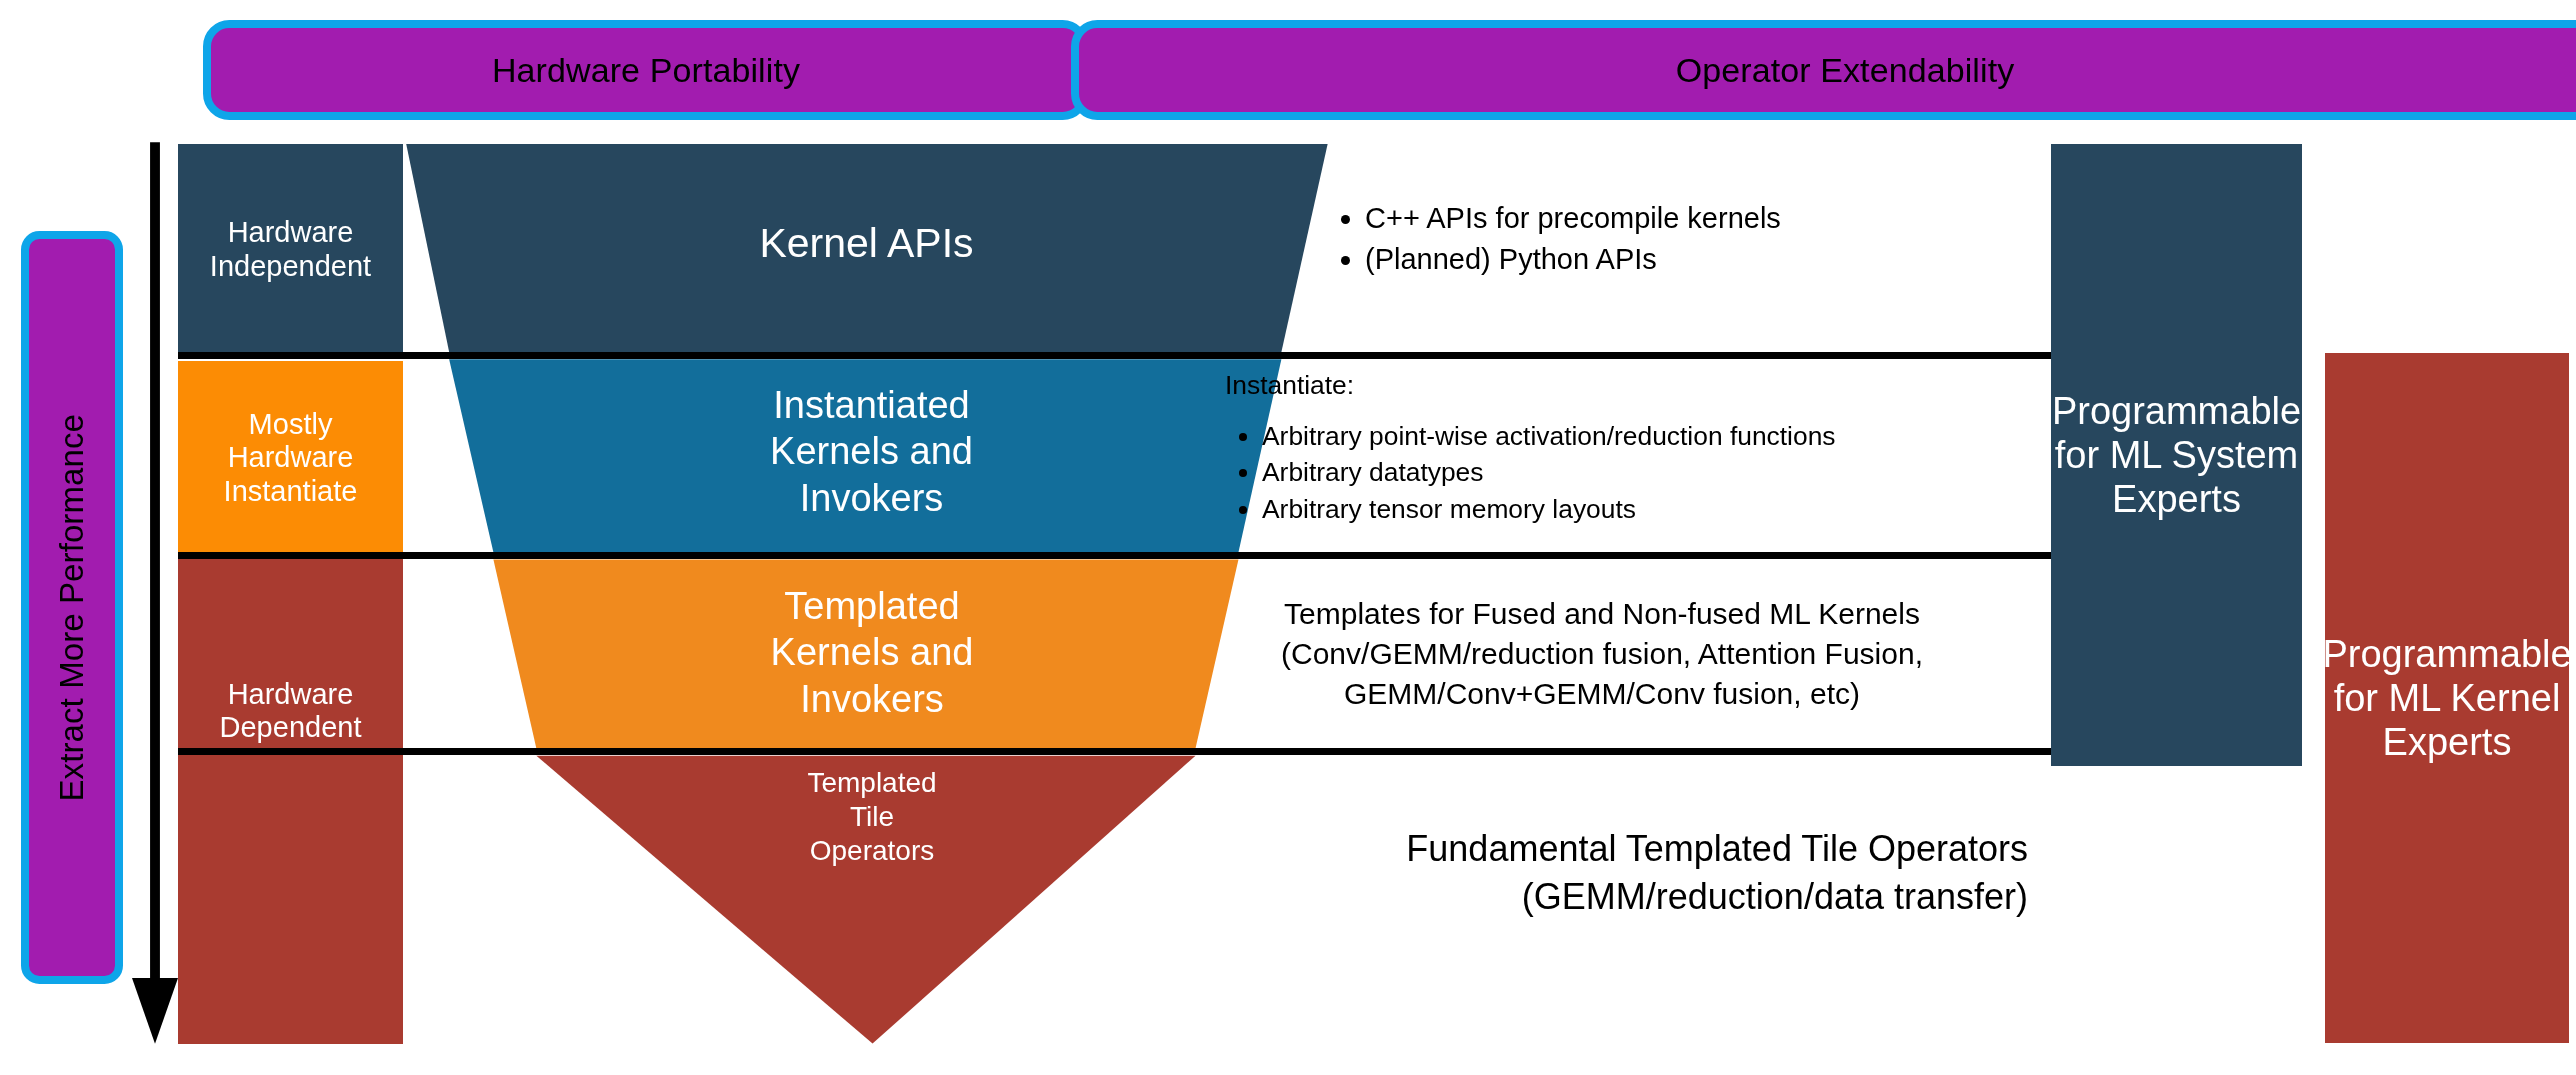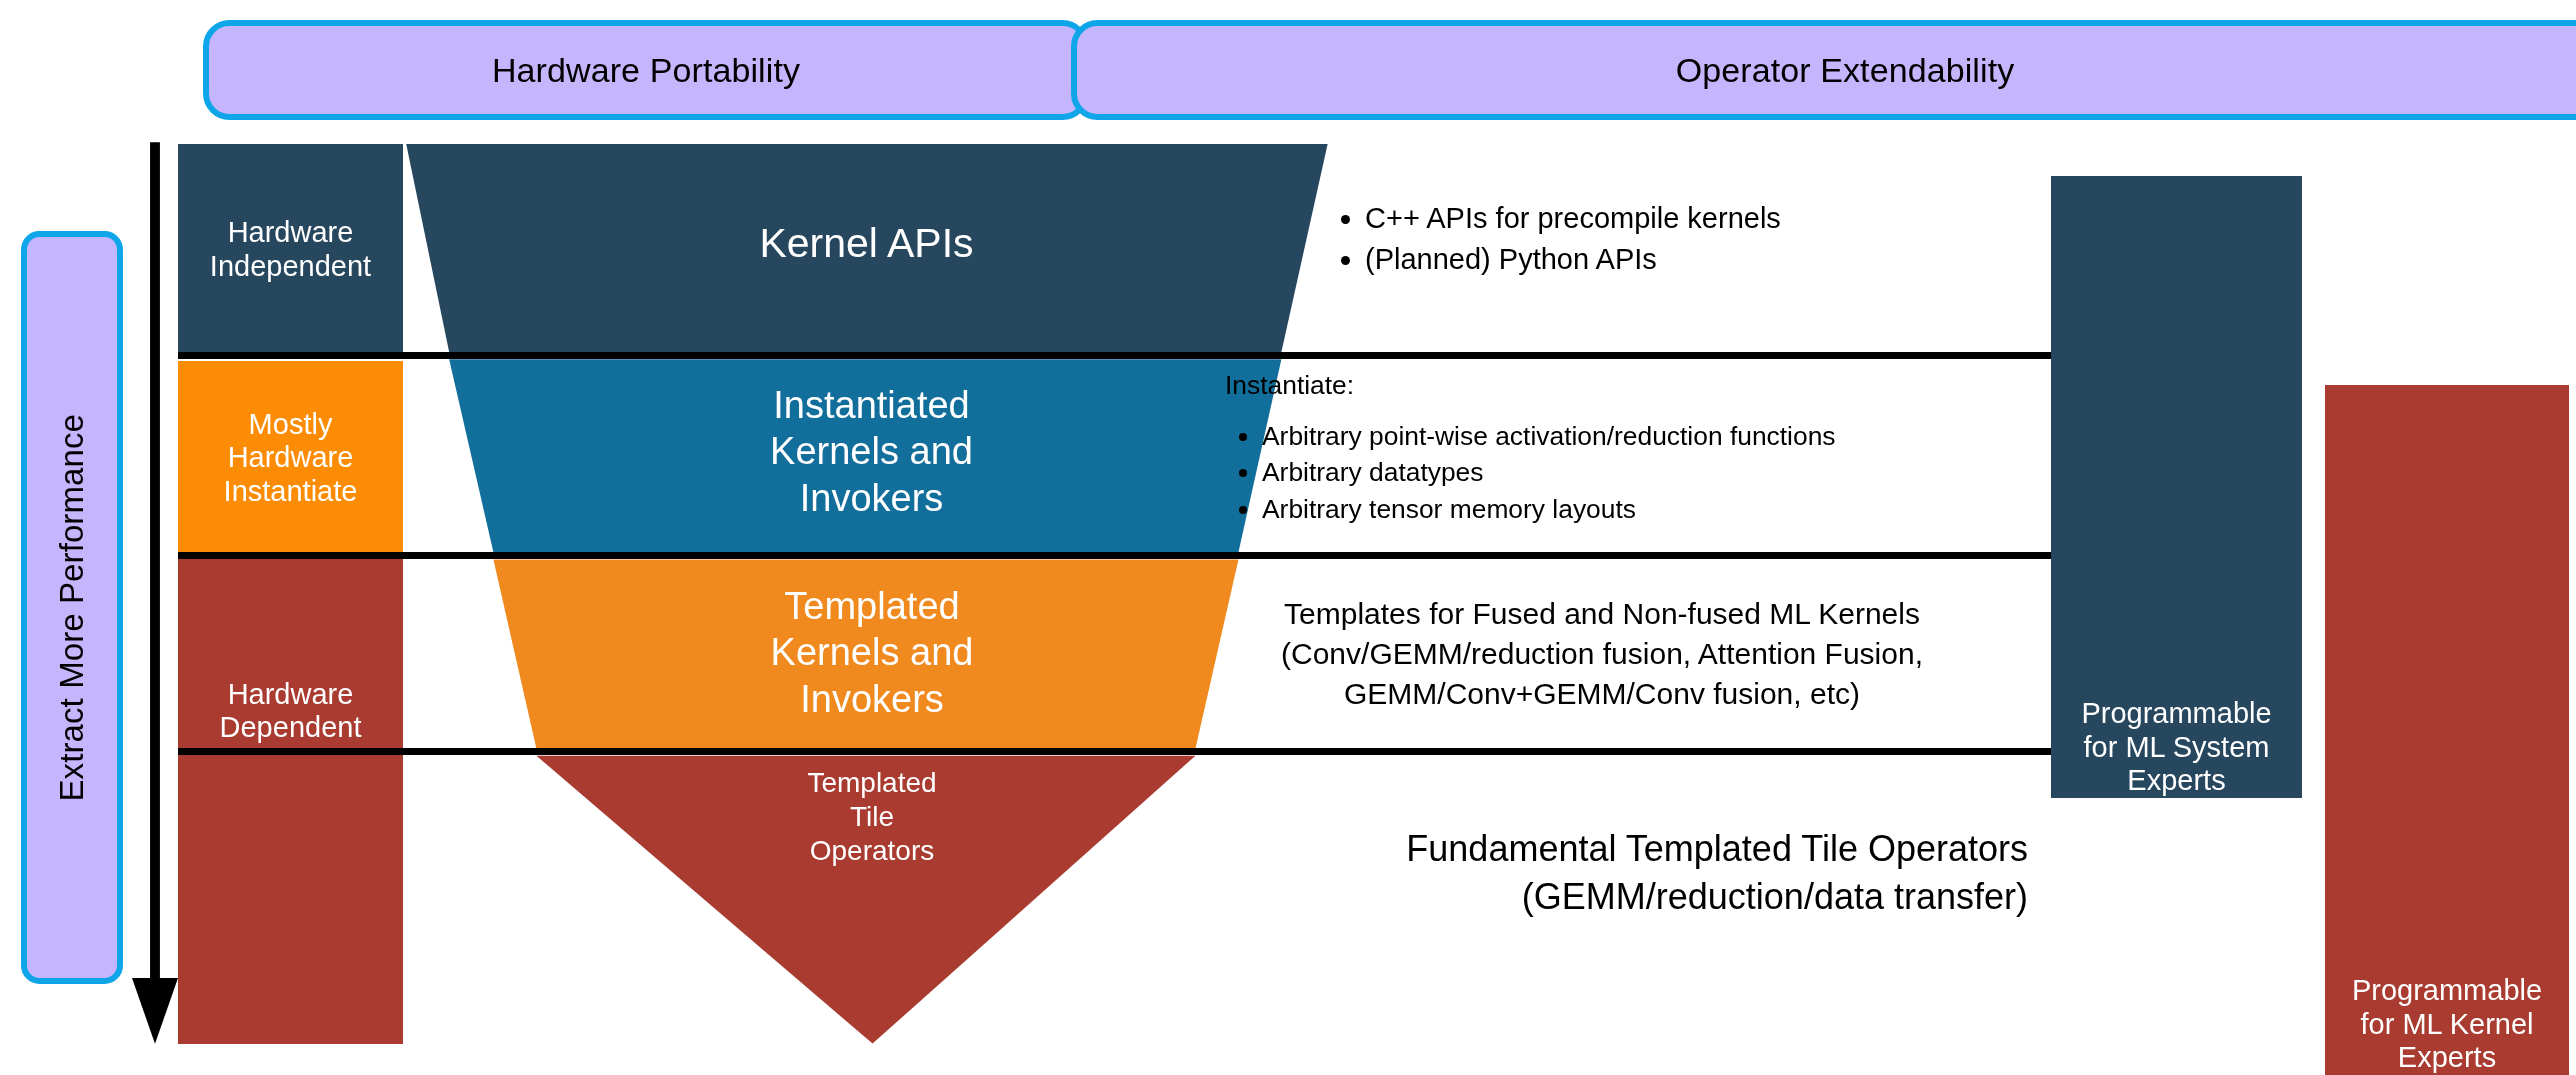--- a/index.html
+++ b/index.html
@@ -2,21 +2,21 @@
 <html style="font-size:10.6px"><head>
 <meta charset="utf-8">
 <style>
   html,body{margin:0;padding:0;background:#ffffff;}
   body{width:2576px;height:1076px;position:relative;overflow:hidden;
        font-family:"Liberation Sans", sans-serif;}
 
   .stage{position:absolute;left:0;top:0;width:2576px;height:1076px;}
 
   
-  .capsule{position:absolute;background:#c4b5fd;border:6px solid #0ea5e9;
+  .capsule{position:absolute;background:#a21caf;border:8px solid #0ea5e9;
            border-radius:26.4px;display:flex;align-items:center;justify-content:center;
            box-sizing:border-box;}
   .capsule span{font-size:34px;color:#000000;letter-spacing:0.1px;}
   #cap-hw{left:203px;top:20px;width:886px;height:100px;}
   #cap-op{left:1071px;top:20px;width:1548px;height:100px;}
 
   
   #cap-perf{left:21px;top:231px;width:102px;height:753px;border-radius:18.5px;}
   #cap-perf .vtext{writing-mode:vertical-rl;transform:rotate(180deg);
                    font-size:33px;color:#000;white-space:nowrap;}
@@ -52,22 +52,22 @@
   ul.b li{font-size:29px;line-height:1.42;}
 
   #d-client{left:1328px;top:198px;width:713px;}
   #d-inst{left:1225px;top:370px;width:826px;}
   #d-inst .head{font-size:26.4px;margin:0 0 17px 0;}
   #d-inst ul.b li{font-size:26.4px;line-height:1.38;}
   #d-tmpl{left:1163px;top:594px;width:878px;text-align:center;font-size:30px;line-height:1.33;}
   #d-tile{left:1110px;top:809px;width:918px;text-align:right;font-size:36px;line-height:1.33;margin-top:16px;}
 
   
-  .rbar{position:absolute;display:flex;align-items:flex-end;justify-content:center;
-        text-align:center;color:#ffffff;font-size:29px;line-height:1.16;box-sizing:border-box;margin-top:32px;}
+  .rbar{position:absolute;display:flex;align-items:center;justify-content:center;
+        text-align:center;color:#ffffff;font-size:38px;line-height:1.16;box-sizing:border-box;}
   #rbar-sys{left:2051px;top:144px;width:251px;height:622px;background:#27475e;}
   #rbar-ker{left:2325px;top:353px;width:244px;height:690px;background:#a93b30;}
 </style>
 </head>
 <body>
 
 <div class="stage">
 
   <div class="capsule" id="cap-hw">
     <span>Hardware Portability</span>

